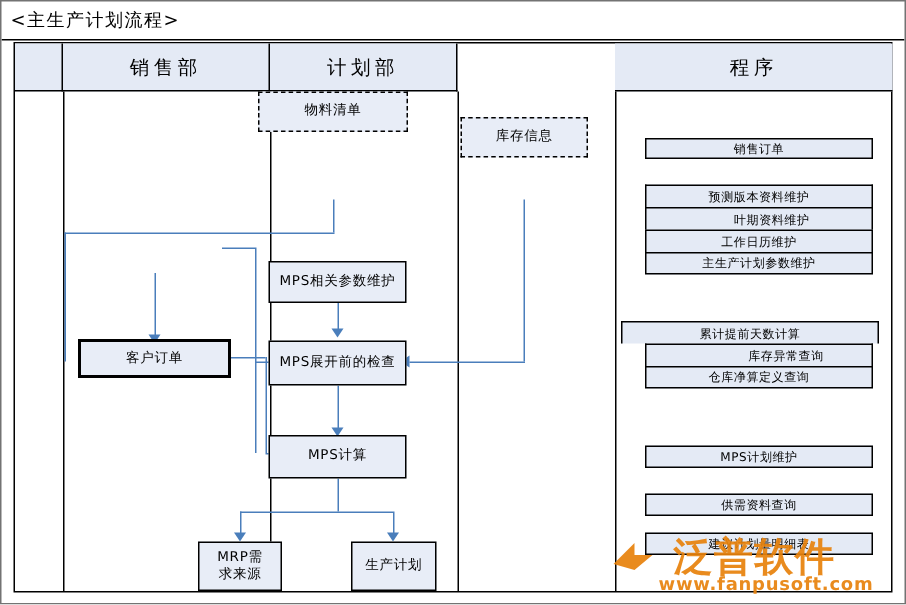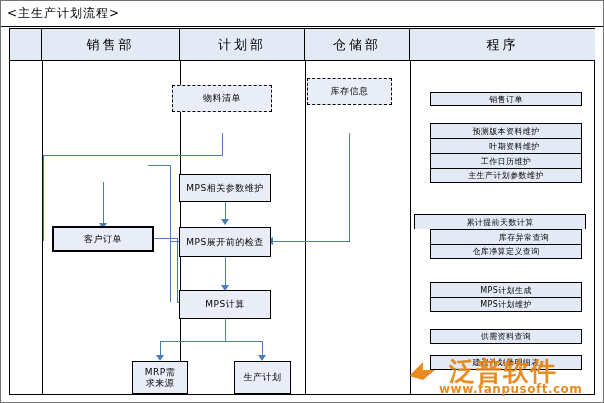--- a/index.html
+++ b/index.html
@@ -63,23 +63,20 @@
 
     <div class="hdr gutter">
       <span></span>
     </div>
     <div class="hdr h1">
       <span>销售部</span>
     </div>
     <div class="hdr h2">
       <span>计划部</span>
     </div>
-    <div class="hdr h3">
-      <span>仓储部</span>
-    </div>
     <div class="hdr h4">
       <span>程序</span>
     </div>
 
     <div class="col-line cl1"></div>
     <div class="col-line cl2"></div>
     <div class="col-line cl3"></div>
     <div class="col-line cl4"></div>
 
     <div class="ln lnv" style="left:212px;top:76px;height:0;"></div>
@@ -111,21 +108,21 @@
     <div class="ln lnv" style="left:215px;top:228px;height:32px;"></div>
     <div class="arr arr-d" style="left:211px;top:256px;"></div>
 
     <div class="ln lnv" style="left:215px;top:290px;height:22px;"></div>
     <div class="ln lnh" style="left:150px;top:312px;width:102px;"></div>
     <div class="ln lnv" style="left:150px;top:312px;height:17px;"></div>
     <div class="arr arr-d" style="left:146px;top:326px;"></div>
     <div class="ln lnv" style="left:252px;top:312px;height:17px;"></div>
     <div class="arr arr-d" style="left:248px;top:326px;"></div>
 
-    <div class="node dashed" style="left:162px;top:56px;width:100px;height:27px;">
+    <div class="node dashed" style="left:162px;top:32px;width:100px;height:27px;">
       <span>物料清单</span>
     </div>
 
     <div class="node dashed" style="left:297px;top:49px;width:85px;height:27px;">
       <span>库存信息</span>
     </div>
 
 
     <div class="node dashed heavy" style="left:42px;top:197px;width:102px;height:26px;">
       <span>客户订单</span>
@@ -172,23 +169,20 @@
     <div class="prog stack" style="left:404px;top:185px;width:172px;height:15px;justify-content:center;">
       <span>累计提前天数计算</span>
     </div>
     <div class="prog stack" style="left:420px;top:200px;width:152px;height:15px;padding-left:36px;">
       <span>库存异常查询</span>
     </div>
     <div class="prog stack last" style="left:420px;top:215px;width:152px;height:15px;">
       <span>仓库净算定义查询</span>
     </div>
 
-    <div class="prog stack" style="left:420px;top:253px;width:152px;height:15px;">
-      <span>MPS计划生成</span>
-    </div>
     <div class="prog stack last" style="left:420px;top:268px;width:152px;height:15px;">
       <span>MPS计划维护</span>
     </div>
 
     <div class="prog" style="left:420px;top:326px;width:152px;height:15px;">
       <span>建议计划量明细表</span>
     </div>
 
     <div class="prog" style="left:420px;top:300px;width:152px;height:15px;">
       <span>供需资料查询</span>

